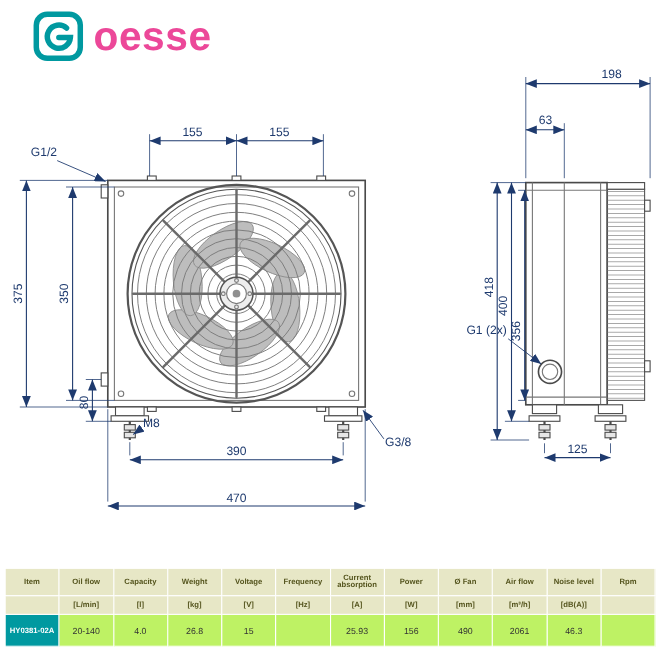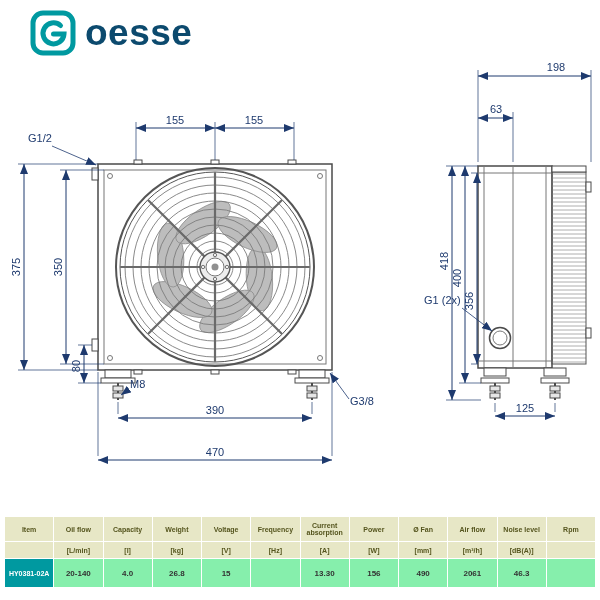--- a/index.html
+++ b/index.html
@@ -1,21 +1,21 @@
 <!DOCTYPE html>
 <html><head>
 <meta charset="utf-8">
 <style>
   html,body { margin:0; padding:0; background:#fff; }
   #app { position:relative; width:600px; height:600px; background:#fff;
          font-family:"Liberation Sans",sans-serif; overflow:hidden; }
 
   
   .logo { position:absolute; top:10px; left:30px; display:flex; align-items:center; gap:9px; }
-  .logo-word { color:#0c4a6e; font-size:37px; font-weight:bold; letter-spacing:0.5px; line-height:46px; }
+  .logo-word { color:#ec4899; font-size:37px; font-weight:bold; letter-spacing:0.5px; line-height:46px; }
 
   
   #drawing { position:absolute; top:56px; left:0; }
   #drawing text { font-family:"Liberation Sans",sans-serif; font-size:11px; fill:#1e3a6e; }
   #drawing .port-label { font-size:11px; }
   .dimline { stroke:#1e3a6e; stroke-width:1; fill:none; }
   .extline { stroke:#1e3a6e; stroke-width:0.7; fill:none; }
   .leader  { stroke:#1e3a6e; stroke-width:0.8; fill:none; }
   .draw    { stroke:#4a4a4a; fill:#fff; }
   .draw2   { stroke:#777; fill:none; }
@@ -23,21 +23,21 @@
   
   .spec-wrap { position:absolute; top:516px; left:4px; width:592px; }
   table.spec { width:592px; border-collapse:collapse; table-layout:fixed; border:1px solid #cfcfb4; }
   table.spec th, table.spec td {
     border:1px solid #fff; background:#e7e7c6; color:#55551e;
     font-size:7px; font-weight:bold; text-align:center; vertical-align:middle;
     padding:2px 1px; word-wrap:break-word;
   }
   table.spec tr.hdr th { height:20px; }
   table.spec tr.unit td { height:12px; }
-  table.spec tr.val td { background:#86efac; color:#333; font-weight:bold; font-size:8px; height:24px; }
+  table.spec tr.val td { background:#bef264; color:#333; font-weight:normal; font-size:8px; height:24px; }
   table.spec tr.val td.item-cell { background:#0099a0; color:#fff; font-weight:bold; font-size:7px; }
 </style>
 </head>
 <body>
 
 <div id="app">
 
   <div class="logo">
     <svg width="46" height="46" viewBox="0 0 46 46">
       <rect x="3" y="3" width="40" height="40" rx="10" fill="none" stroke="#0099a0" stroke-width="5"></rect>
@@ -277,21 +277,21 @@
         <td>[dB(A)]</td>
         <td></td>
       </tr>
       <tr class="val">
         <td class="item-cell">HY0381-02A</td>
         <td>20-140</td>
         <td>4.0</td>
         <td>26.8</td>
         <td>15</td>
         <td></td>
-        <td>13.30</td>
+        <td>25.93</td>
         <td>156</td>
         <td>490</td>
         <td>2061</td>
         <td>46.3</td>
         <td></td>
       </tr>
     </tbody>
       </table>
   </div>
 

